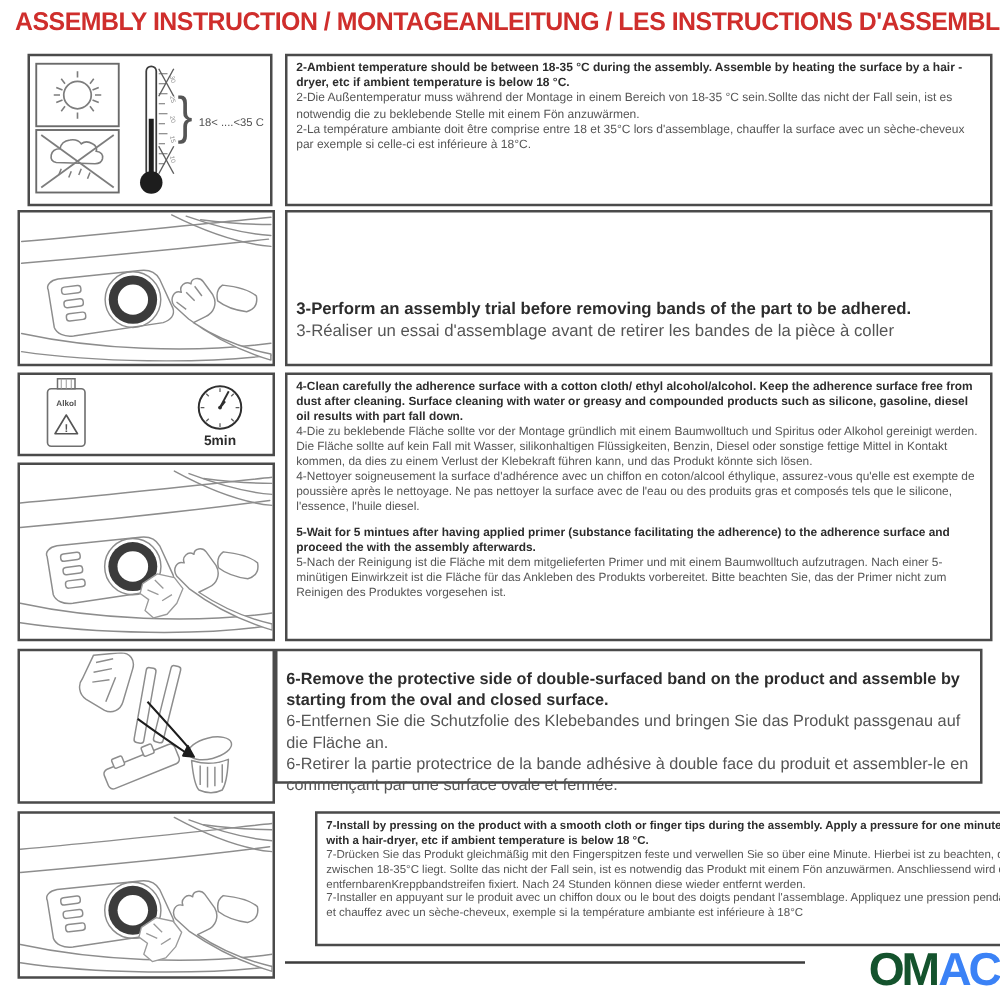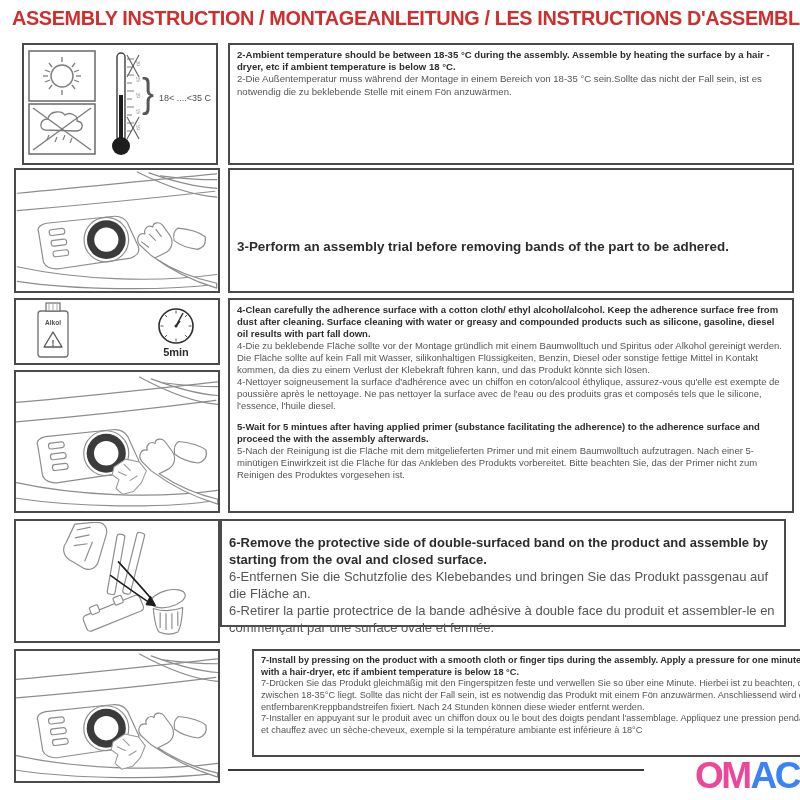--- a/index.html
+++ b/index.html
@@ -21,21 +21,21 @@
   .r3 .sec{font-size:9.5px;line-height:1.26;}
   .r3 .sec + .sec{margin-top:9px;}
   .r4text{padding-top:13px;}
   .r4 .sec{font-size:13px;line-height:1.31;}
   .r5 .sec{font-size:9.2px;line-height:1.27;}
   .footer-line{position:absolute;left:228px;top:769px;width:416px;height:1.5px;background:#3c3c3c;}
   .logo{position:absolute;left:649px;top:752px;width:150px;height:46px;
         display:flex;align-items:center;justify-content:flex-end;
         font-weight:900;font-size:37px;letter-spacing:-2.5px;line-height:1;
         font-family:"Liberation Sans", sans-serif;}
-  .logo .om{color:#ec4899;}
+  .logo .om{color:#14532d;}
   .logo .ac{color:#3b82f6;margin-left:1px;}
   svg{display:block;}
   svg text{font-family:"Liberation Sans", sans-serif;}
 </style>
 </head>
 <body>
 
 <div class="page">
 
   <div class="title">ASSEMBLY INSTRUCTION / MONTAGEANLEITUNG / LES INSTRUCTIONS D'ASSEMBLAGE</div>
@@ -110,20 +110,21 @@
         <text x="117" y="63" font-size="36" fill="#555" transform="scale(1,1.15) translate(0,-11)">}</text>
         <text x="134" y="54" font-size="9" fill="#4f4f4f">18&lt; ....&lt;35 C</text>
       </g>
     </svg>
   </div>
 
   <div class="box txtbox r1" style="left:228px;top:43px;width:566px;height:122px;">
     <div class="sec">
       <p class="en">2-Ambient temperature should be between 18-35 °C  during the assembly. Assemble by heating the surface by a hair -dryer, etc if ambient temperature is below 18 °C.</p>
       <p class="de">2-Die Außentemperatur muss während der Montage in einem Bereich von 18-35 °C  sein.Sollte das nicht der Fall sein, ist es notwendig die zu beklebende Stelle mit einem Fön anzuwärmen.</p>
+      <p class="fr">2-La température ambiante doit être comprise entre 18 et 35°C lors d'assemblage, chauffer la surface avec un sèche-cheveux par exemple si celle-ci est inférieure à 18°C.</p>
     </div>
   </div>
 
   <div class="box imgbox" style="left:14px;top:168px;width:206px;height:125px;">
     <svg width="202" height="121" viewBox="0 0 206 125">
       <g fill="none" stroke="#8d8d8d" stroke-width="1.2" stroke-linecap="round">
         <path d="M148,6 Q180,10 206,10"></path>
         <path d="M136,3 Q176,17 206,19"></path>
         <path d="M124,2 Q170,25 206,28"></path>
         <path d="M0,24 C70,18 150,9 206,4"></path>
@@ -142,20 +143,21 @@
       <g fill="#ffffff" stroke="#8d8d8d" stroke-width="1.2" stroke-linejoin="round">
         <path d="M206,122 C176,113 154,100 138,88 L126,77 C122,71 126,64 132,66 C130,61 135,56 140,59 C140,54 147,53 150,57 L158,68 C162,75 159,83 152,86 L142,91 C160,103 182,112 206,117 Z"></path>
         <path d="M128,74 l8,6 M136,66 l7,7 M143,61 l6,8"></path>
       </g>
     </svg>
   </div>
 
   <div class="box txtbox r2 r2text" style="left:228px;top:168px;width:566px;height:125px;">
     <div class="sec">
       <p class="en">3-Perform an assembly trial before removing bands of the part to be adhered.</p>
+      <p class="fr">3-Réaliser un essai d'assemblage avant de retirer les bandes de la pièce à coller</p>
     </div>
   </div>
 
   <div class="box imgbox" style="left:14px;top:298px;width:206px;height:67px;">
     <svg width="202" height="63" viewBox="0 0 202 63">
       <g>
         <rect x="22" y="11" width="30" height="46" rx="3" fill="#fff" stroke="#6f6f6f" stroke-width="1.3"></rect>
         <rect x="30" y="3" width="14" height="8" fill="#fff" stroke="#6f6f6f" stroke-width="1.2"></rect>
         <line x1="33" y1="3" x2="33" y2="11" stroke="#9a9a9a" stroke-width="0.8"></line>
         <line x1="37" y1="3" x2="37" y2="11" stroke="#9a9a9a" stroke-width="0.8"></line>

